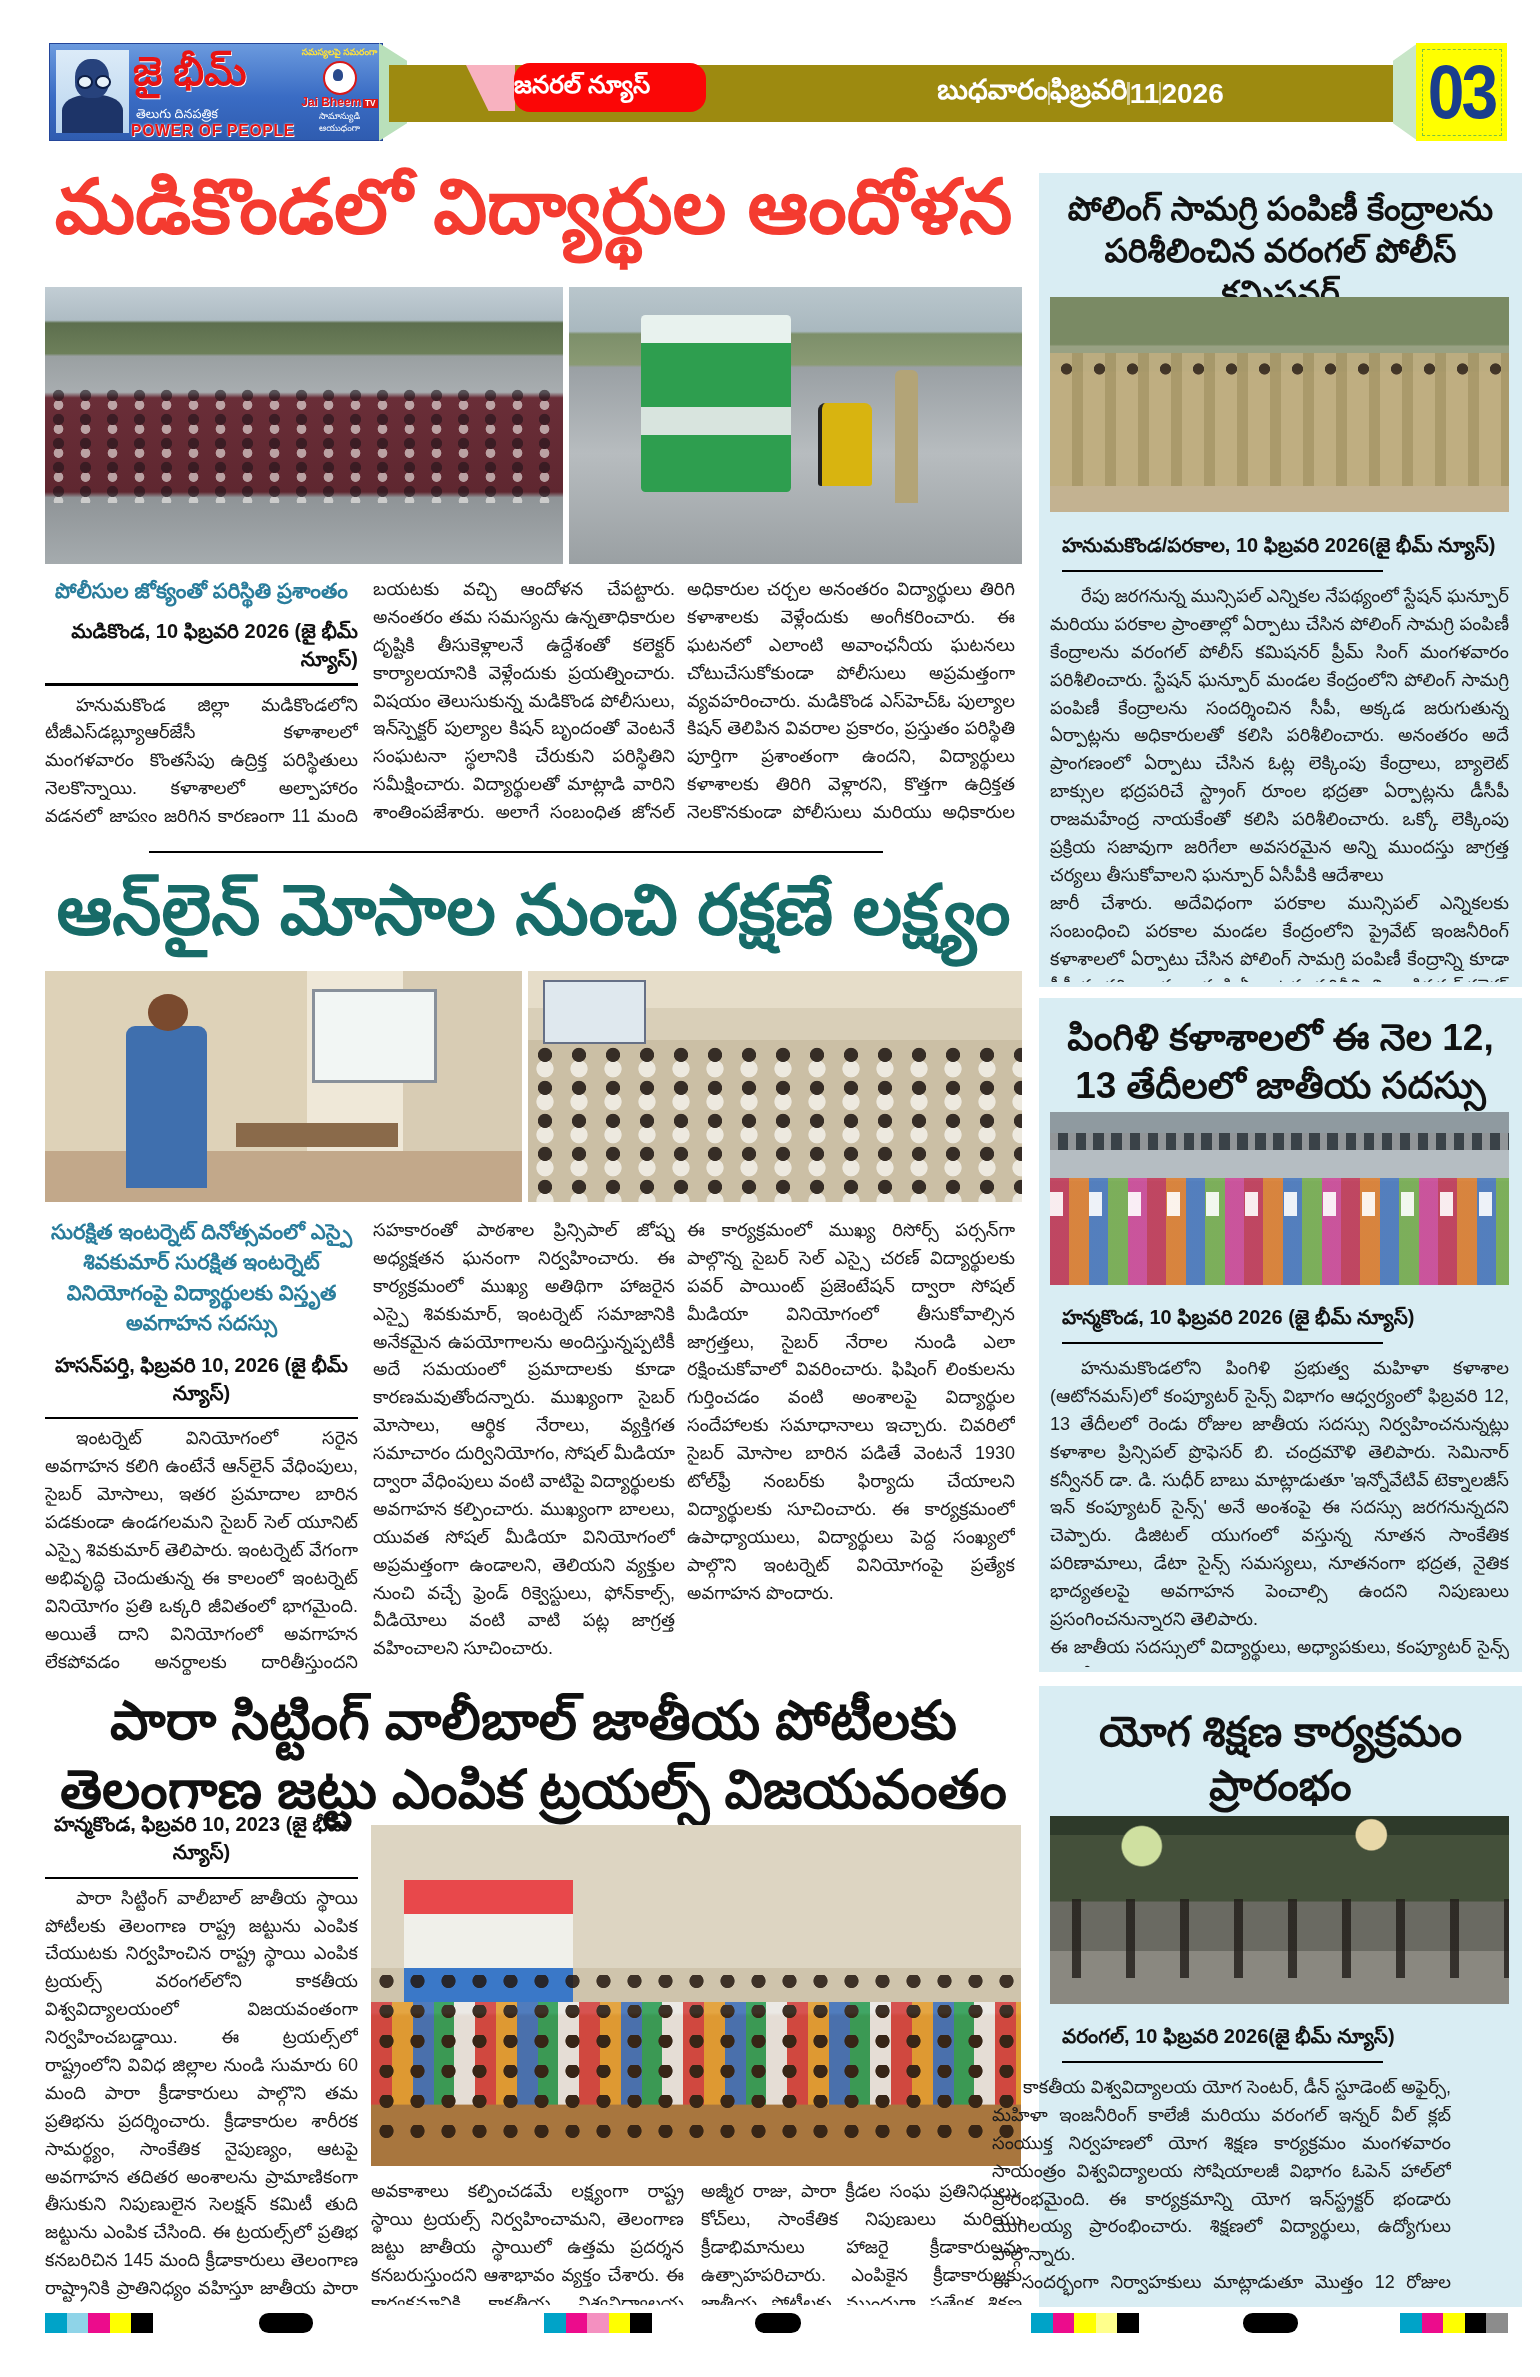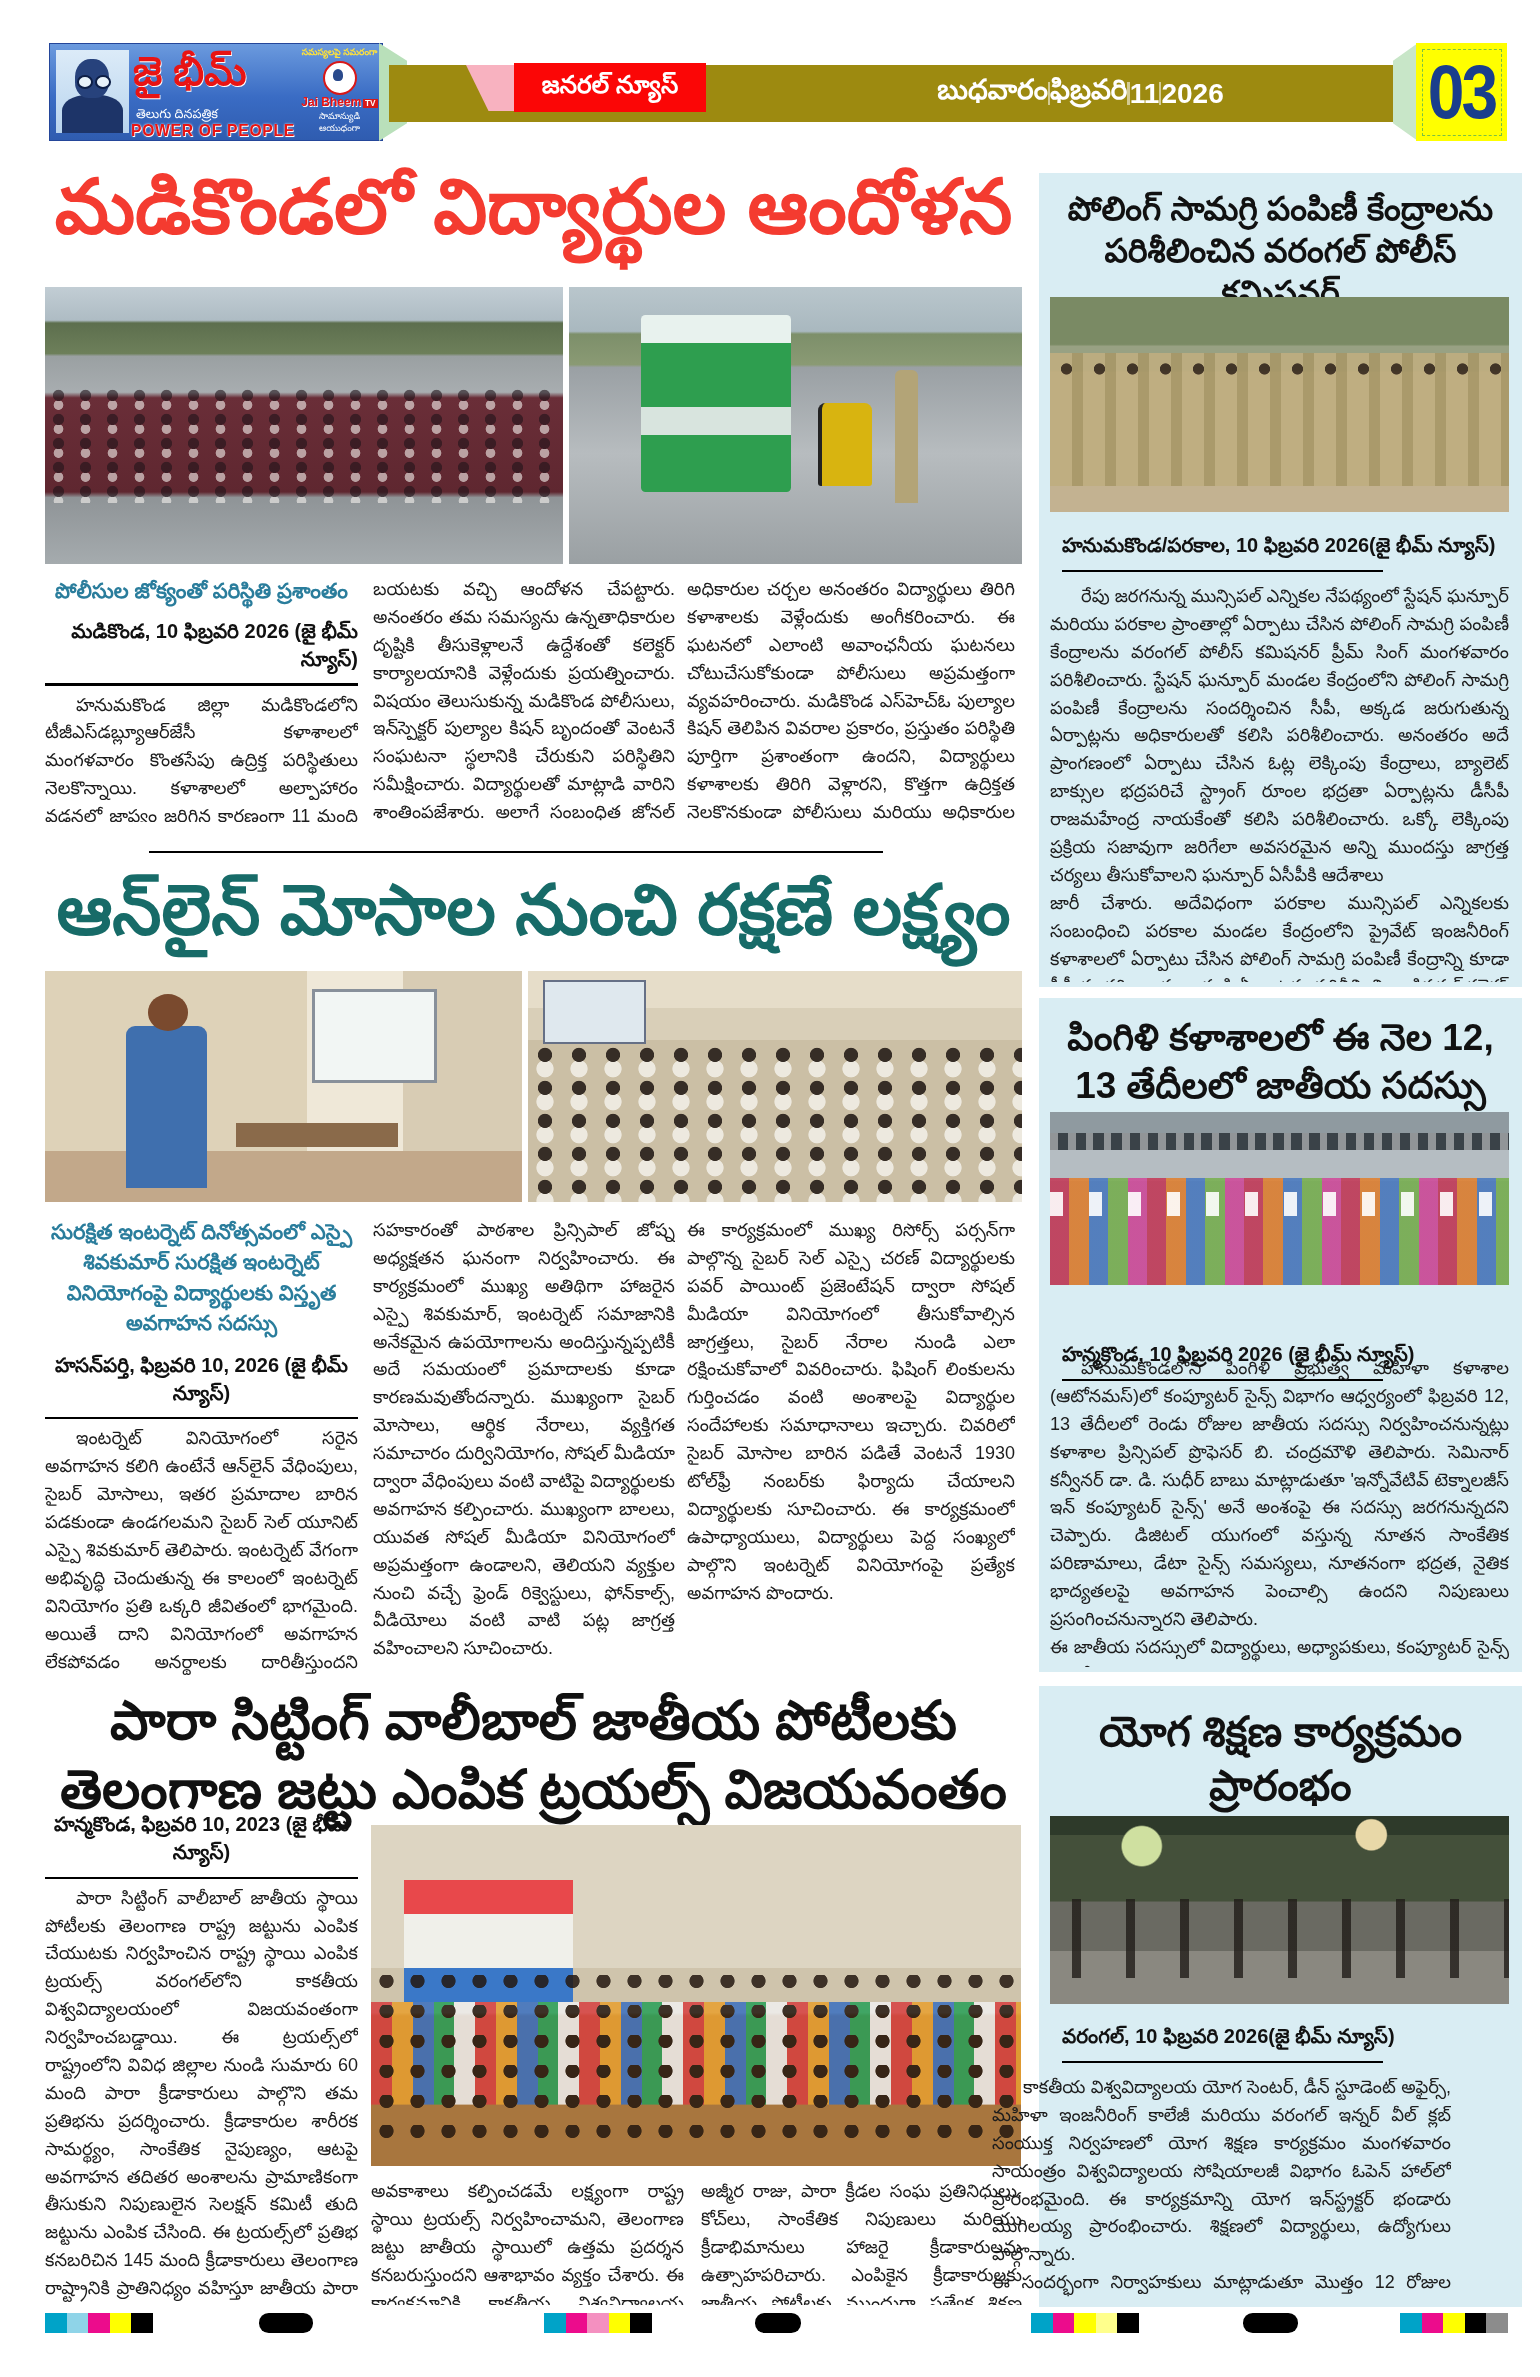--- a/index.html
+++ b/index.html
@@ -19,21 +19,21 @@
   #mast-right{left:248px;top:3px;width:83px;height:92px;text-align:center;}
   #mast-top-right{font-size:9px;color:#ffe23a;font-weight:700;}
   #logo-circle{margin:2.2px auto 0;width:30px;height:30px;border-radius:50%;background:#ffffff;border:2.2px solid #d81818;position:relative;}
   #logo-circle:after{content:"";position:absolute;left:8.2px;top:6px;width:10.4px;height:12px;background:#2a4a8c;border-radius:50% 50% 40% 40%;}
   #logo-text{font-size:12px;font-weight:800;color:#e81414;text-shadow:0.7px 0.7px 0 #ffffff;}
   #logo-tv{display:inline-block;font-size:8.2px;font-weight:800;color:#ffffff;background:#d81818;padding:0 2.2px;margin-left:1.5px;}
   #mast-bot-right{font-size:9px;color:#ffffff;margin-top:1.5px;}
   #green-arrow{left:379px;top:43px;width:28px;height:98px;background:#b9e0ba;clip-path:polygon(0 0,100% 18%,100% 82%,0 100%);}
   #olive-band{left:389px;top:65px;width:1005px;height:57px;background:#9d8a10;}
   #pink-flag{left:466px;top:65px;width:49px;height:46px;background:#f8b2c0;clip-path:polygon(0 0,100% 0,100% 100%,46% 100%);}
-  #section-box{left:514px;top:63px;width:192px;height:49px;background:#fb0606;display:flex;align-items:center;justify-content:center;}
+  #section-box{left:514px;top:63px;width:192px;height:49px;background:#fb0606;display:flex;align-items:center;justify-content:flex-start;border-radius:16px;}
   #section-box span{color:#ffffff;font-size:24.6px;font-weight:800;}
   #dateband{left:842px;top:65px;width:477px;height:57px;display:flex;align-items:center;justify-content:center;gap:0;}
   .date-part{color:#ffffff;font-size:28px;font-weight:800;}
   .date-sep{width:2.2px;height:22.4px;background:rgba(255,255,255,0.55);}
   #page-bevel{left:1393px;top:43px;width:25px;height:98px;background:#c8e6c8;clip-path:polygon(100% 0,100% 100%,0 82%,0 18%);}
   #pagenum-box{left:1416px;top:43px;width:91px;height:98px;background:#ffff00;display:flex;align-items:center;justify-content:center;}
   #pagenum-inner{width:78px;height:85px;border:1.5px dashed #7ac143;display:flex;align-items:center;justify-content:center;}
   #pagenum{font-size:66px;font-weight:800;color:#1a3e8c;letter-spacing:-3px;transform:scaleY(1.15);}
 
   
@@ -233,21 +233,21 @@
   </div>
 
   <div class="abs panel" style="left:1039px;top:998px;width:483px;height:674px;">
     <div class="headline hl-black" style="margin:16.4px 13.4px 0;font-size:37px;">పింగిళి కళాశాలలో ఈ నెల 12, 13 తేదీలలో జాతీయ సదస్సు</div>
   </div>
   <div class="ph" id="ph6" style="left:1050px;top:1112px;width:459px;height:173px;">
     <div class="bannertxt"></div>
       <div class="people"></div>
       <div class="certs"></div>
   </div>
-  <div class="abs" style="left:1062px;top:1306px;width:447px;margin-top:37px;">
+  <div class="abs" style="left:1062px;top:1306px;width:447px;">
     <div class="dateline">హన్మకొండ, 10 ఫిబ్రవరి 2026 (జై భీమ్ న్యూస్)</div>
     <div class="dl-rule" style="width:321px;margin-left:0;"></div>
   </div>
   <div class="abs" style="left:1050px;top:1355px;width:459px;height:312px;overflow:hidden;">
     <div class="body-txt indent">హనుమకొండలోని పింగిళి ప్రభుత్వ మహిళా కళాశాల (ఆటోనమస్)లో కంప్యూటర్ సైన్స్ విభాగం ఆధ్వర్యంలో ఫిబ్రవరి 12, 13 తేదీలలో రెండు రోజుల జాతీయ సదస్సు నిర్వహించనున్నట్లు కళాశాల ప్రిన్సిపల్ ప్రొఫెసర్ బి. చంద్రమౌళి తెలిపారు. సెమినార్ కన్వీనర్ డా. డి. సుధీర్ బాబు మాట్లాడుతూ 'ఇన్నోవేటివ్ టెక్నాలజీస్ ఇన్ కంప్యూటర్ సైన్స్' అనే అంశంపై ఈ సదస్సు జరగనున్నదని చెప్పారు. డిజిటల్ యుగంలో వస్తున్న నూతన సాంకేతిక పరిణామాలు, డేటా సైన్స్ సమస్యలు, నూతనంగా భద్రత, నైతిక భాద్యతలపై అవగాహన పెంచాల్సి ఉందని నిపుణులు ప్రసంగించనున్నారని తెలిపారు.</div>
     <div class="body-txt">ఈ జాతీయ సదస్సులో విద్యార్థులు, అధ్యాపకులు, కంప్యూటర్ సైన్స్ పరిశోధకులు, పలు విశ్వవిద్యాలయాల ప్రతినిధులు పాల్గొననున్నారు. కో-కన్వీనర్లుగా డా. బి. విజయలక్ష్మి, ఎం. అజయ్ కుమార్, వైస్ ప్రిన్సిపాల్ పద్మ వ్యవహరించనున్నారు. సుమారు 450 మంది విద్యార్థులు పాల్గొంటారని, కార్యక్రమం ముగింపు సమావేశంలో ప్రముఖులు హాజరవుతారని నిర్వాహకులు తెలిపారు. ఈ సదస్సును విజయవంతం చేయాలని కంప్యూటర్ సైన్స్ విభాగ అధ్యాపకులు బి. స్వర్ణలత, ఎం. కె. ప్రభలు, బి. అరుణ, కె. భారతి, కె. సరళ, డి. దివ్య తదితరులు పాల్గొని, జాతీయ సదస్సు నిర్వహణ బాధ్యతలు చేపట్టనున్నారు.</div>
   </div>
 
   <div class="abs panel" style="left:1039px;top:1686px;width:483px;height:621px;">
     <div class="headline hl-black" style="margin:19.4px 30px 0;font-size:42px;">యోగ శిక్షణ కార్యక్రమం ప్రారంభం</div>

